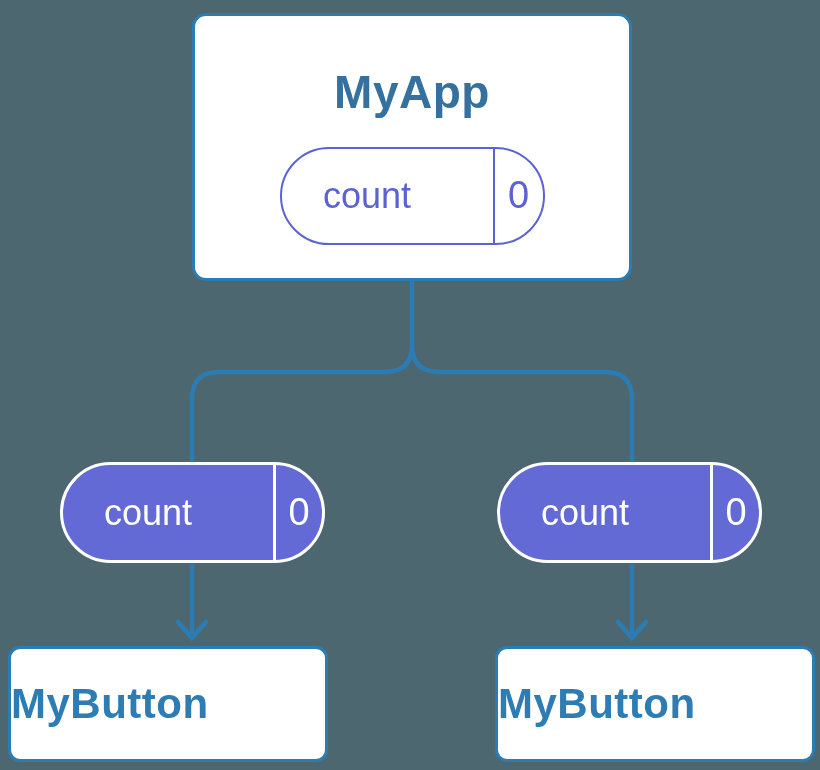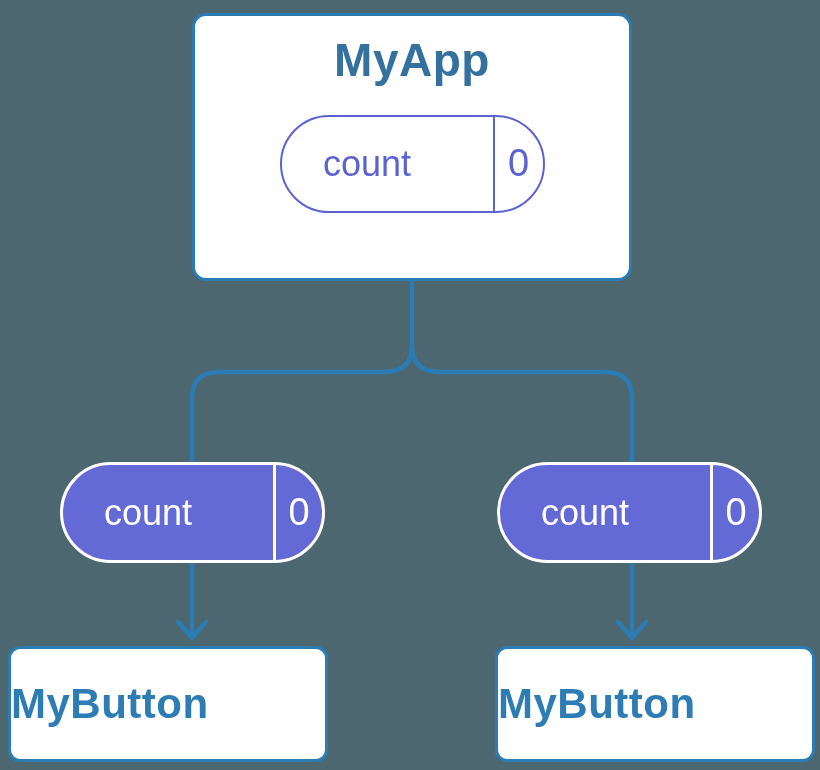--- a/index.html
+++ b/index.html
@@ -36,21 +36,21 @@
   }
   .root-card {
     left: 192px;
     top: 13px;
     width: 440px;
     height: 268px;
     border-radius: 14px;
     display: flex;
     flex-direction: column;
     align-items: center;
-    padding-top: 18px;
+    padding-top: 50px;
   }
   .root-title {
     font-size: 46px;
     font-weight: 600;
     line-height: 1.15;
     color: var(--roottitle, #35719f);
     letter-spacing: 0.5px;
   }
   .pill {
     display: flex;

